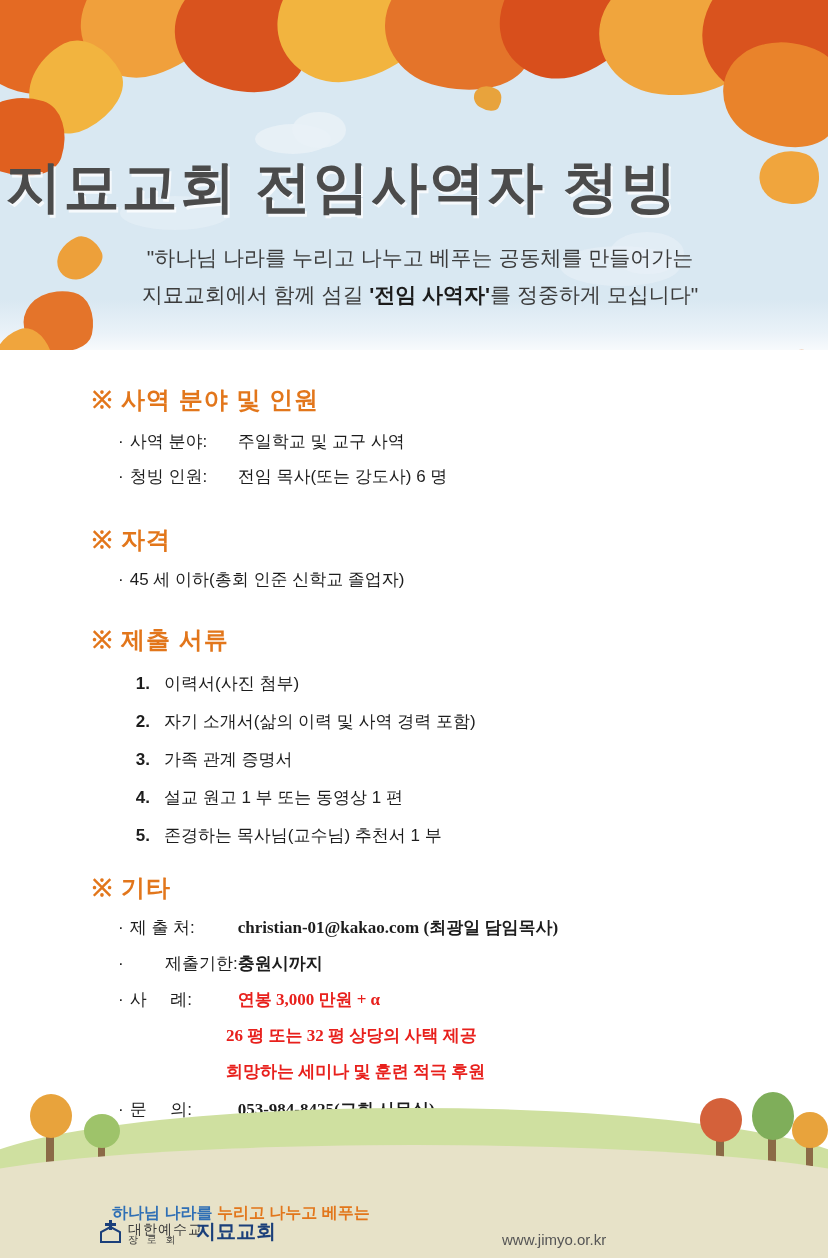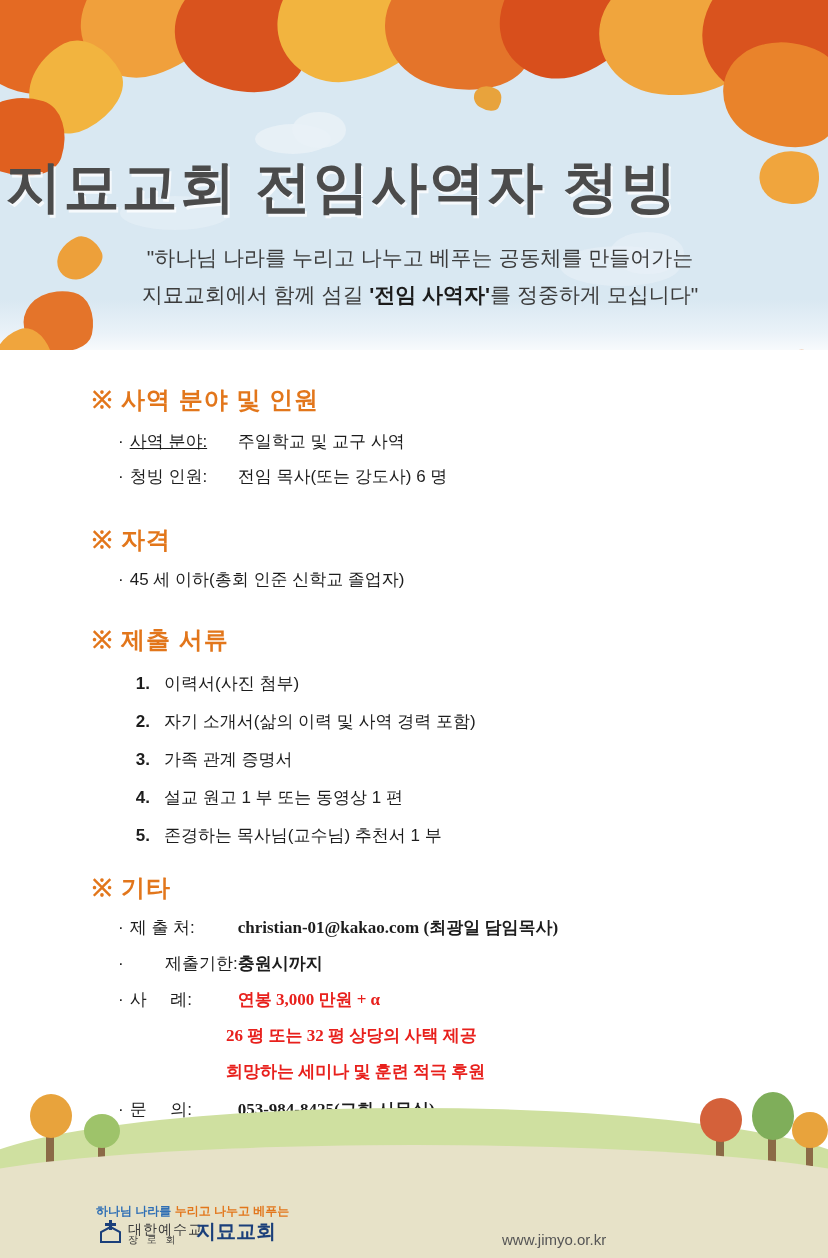--- a/index.html
+++ b/index.html
@@ -93,22 +93,22 @@
     position:absolute;left:0;top:1190px;width:828px;height:68px;
     background:#e7e2c8;
   }
   .tree-trunk{position:absolute;background:#8b6a46;}
   .tree-top{position:absolute;border-radius:50%;}
   
   .footer{
     position:absolute;left:0;top:1196px;width:828px;height:62px;
   }
   .f-slogan{
-    position:absolute;left:96px;top:1203px;
-    font-size:12px;font-weight:bold;color:#2f6fb5;letter-spacing:0;
+    position:absolute;left:112px;top:1203px;
+    font-size:16px;font-weight:bold;color:#2f6fb5;letter-spacing:0;
   }
   .f-slogan .o{color:#e2761b;}
   .f-denom{
     position:absolute;left:128px;top:1221px;font-size:14px;color:#3a3a3a;letter-spacing:1px;
   }
   .f-denom2{
     position:absolute;left:128px;top:1233px;font-size:10px;color:#3a3a3a;letter-spacing:3px;
   }
   .f-church{
     position:absolute;left:196px;top:1218px;font-size:20px;font-weight:bold;color:#1b3f7a;
@@ -167,21 +167,21 @@
       <span>지묘교회에서 함께 섬길 </span><b>'전임 사역자'</b><span>를 정중하게 모십니다"</span>
     </div>
   </div>
 
   <div class="body-area">
 
     <div class="sec" style="left:92px;top:32px;">
       <span class="mark">※</span><span>사역 분야 및 인원</span>
     </div>
     <div class="row" style="left:118px;top:80px;">
-      <span class="bullet">·</span><span class="lbl" style="width:108px;text-decoration:underline;">사역 분야:</span><span class="val">주일학교 및 교구 사역</span>
+      <span class="bullet">·</span><span class="lbl" style="width:108px;">사역 분야:</span><span class="val">주일학교 및 교구 사역</span>
     </div>
     <div class="row" style="left:118px;top:115px;">
       <span class="bullet">·</span><span class="lbl" style="width:108px;">청빙 인원:</span><span class="val">전임 목사(또는 강도사) 6 명</span>
     </div>
 
     <div class="sec" style="left:92px;top:172px;">
       <span class="mark">※</span><span>자격</span>
     </div>
     <div class="row" style="left:118px;top:218px;">
       <span class="bullet">·</span><span class="lbl">45 세 이하(총회 인준 신학교 졸업자)</span>

